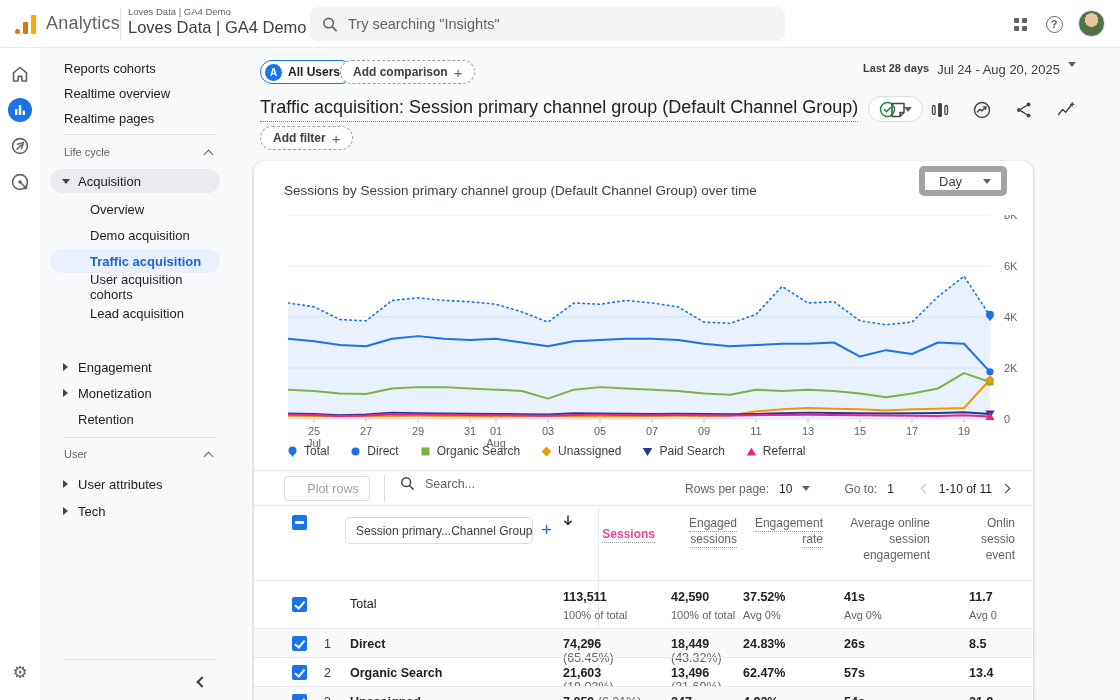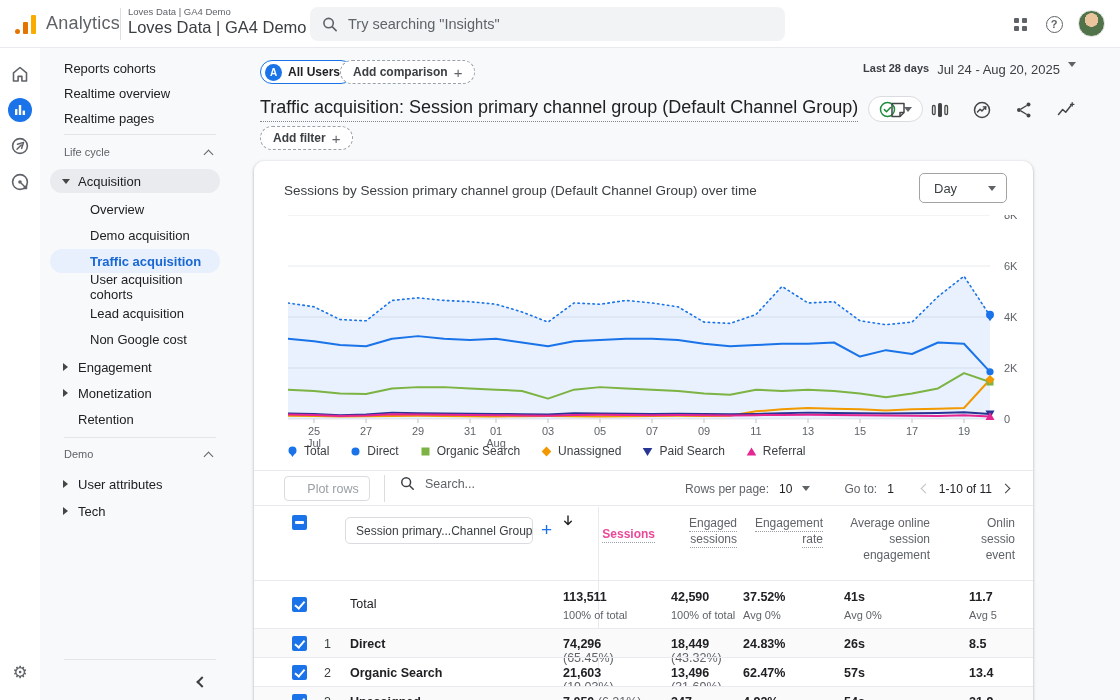--- a/index.html
+++ b/index.html
@@ -58,21 +58,21 @@
   #title-row { position:absolute; left:32px; top:48px; display:flex; align-items:center; gap:10px; }
   #page-title { font-size:18px; color:#202124; border-bottom:1.5px dotted #80868b; padding-bottom:3px; white-space:nowrap; }
   #title-status { display:flex; align-items:center; gap:8px; border:1px solid #dadce0; border-radius:15px; height:26px; padding:0 10px; background:#fff; cursor:pointer; }
   #report-icons { position:absolute; right:44px; top:52px; display:flex; gap:22px; align-items:center; }
   .rep-ic { width:20px; height:20px; cursor:pointer; }
   #chip-add-filter { position:absolute; left:32px; top:78px; border:1px dashed #9aa0a6; font-weight:bold; }
 
   
   #card { position:absolute; left:26px; top:113px; width:779px; height:640px; background:#fff; border-radius:10px; box-shadow:0 1px 2px rgba(60,64,67,.28), 0 1px 3px 1px rgba(60,64,67,.13); overflow:hidden; }
   #chart-title { position:absolute; left:30px; top:22px; font-size:13.5px; color:#3c4043; }
-  #granularity-select { position:absolute; right:26px; top:12px; width:88px; height:30px; border:1px solid #a3a3a3; border-radius:5px; background:#fff; display:flex; align-items:center; justify-content:space-between; padding:0 10px 0 14px; font-size:13px; color:#3c4043; cursor:pointer; }
+  #granularity-select { position:absolute; right:26px; top:5px; width:88px; height:30px; border:6px solid #a3a3a3; border-radius:5px; background:#fff; display:flex; align-items:center; justify-content:space-between; padding:0 10px 0 14px; font-size:13px; color:#3c4043; cursor:pointer; }
   #chart-wrap { position:absolute; left:34px; top:54px; }
   #legend { position:absolute; left:32px; top:283px; display:flex; gap:20px; align-items:center; }
   .lg-item { display:flex; align-items:center; gap:5px; font-size:12px; color:#3c4043; }
   #card-divider { position:absolute; left:0; right:0; top:309px; height:1px; background:#e8eaed; }
 
   
   #controls { position:absolute; left:0; right:0; top:310px; height:35px; border-bottom:1px solid #e8eaed; }
   #plot-rows-btn { position:absolute; left:30px; top:5px; width:86px; height:25px; border:1px solid #dadce0; border-radius:4px; background:#fff; color:#9aa0a6; font-size:12.5px; display:flex; align-items:center; justify-content:center; cursor:default;padding-left:12px; }
   #controls-vdiv { position:absolute; left:130px; top:4px; width:1px; height:27px; background:#dadce0; }
   #table-search { position:absolute; left:146px; top:5px; display:flex; align-items:center; gap:10px; }
@@ -217,37 +217,34 @@
     </div>
   <div class="nav-item nav-sub active" style="top:201px">
       <span>Traffic acquisition</span>
     </div>
   <div class="nav-item nav-sub" style="top:227px">
       <span>User acquisition cohorts</span>
     </div>
   <div class="nav-item nav-sub" style="top:253px">
       <span>Lead acquisition</span>
     </div>
-  <div class="nav-item nav-sub" style="top:279px">
-      <span>Non Google cost</span>
-    </div>
   <div class="nav-item nav-parent" style="top:307px">
     <span class="tri-right"></span>
     <span>Engagement</span>
   </div>
   <div class="nav-item nav-parent" style="top:333px">
     <span class="tri-right"></span>
     <span>Monetization</span>
   </div>
   <div class="nav-item nav-parent" style="top:359px">
       <span>Retention</span>
     </div>
   <div class="nav-divider" style="top:389px"></div>
   <div class="sec-head" style="top:400px">
-    <span>Demo</span>
+    <span>User</span>
     <span class="chev-up"></span>
   </div>
   <div class="nav-item nav-parent" style="top:424px">
     <span class="tri-right"></span>
     <span>User attributes</span>
   </div>
   <div class="nav-item nav-parent" style="top:451px">
     <span class="tri-right"></span>
     <span>Tech</span>
   </div>
@@ -467,21 +464,21 @@
     </div>
     <div id="col-vdiv"></div>
 
     <div class="trow" id="row-total">
       <span class="cb checked"></span>
       <span class="rname">Total</span>
       <div class="dcell col-sessions"><span>113,511</span><span class="sub">100% of total</span></div>
       <div class="dcell col-engaged"><span>42,590</span><span class="sub">100% of total</span></div>
       <div class="dcell col-rate"><span>37.52%</span><span class="sub">Avg 0%</span></div>
       <div class="dcell col-avg"><span>41s</span><span class="sub">Avg 0%</span></div>
-      <div class="dcell col-online"><span>11.7</span><span class="sub">Avg 5</span></div>
+      <div class="dcell col-online"><span>11.7</span><span class="sub">Avg 0</span></div>
     </div>
 
     <div class="trow drow stripe" id="row-1">
       <span class="cb checked"></span>
       <span class="num">1</span>
       <span class="rname">Direct</span>
       <div class="dcell col-sessions"><span>74,296</span> <span class="pct">(65.45%)</span></div>
       <div class="dcell col-engaged"><span>18,449</span> <span class="pct">(43.32%)</span></div>
       <div class="dcell col-rate"><span>24.83%</span></div>
       <div class="dcell col-avg"><span>26s</span></div>

